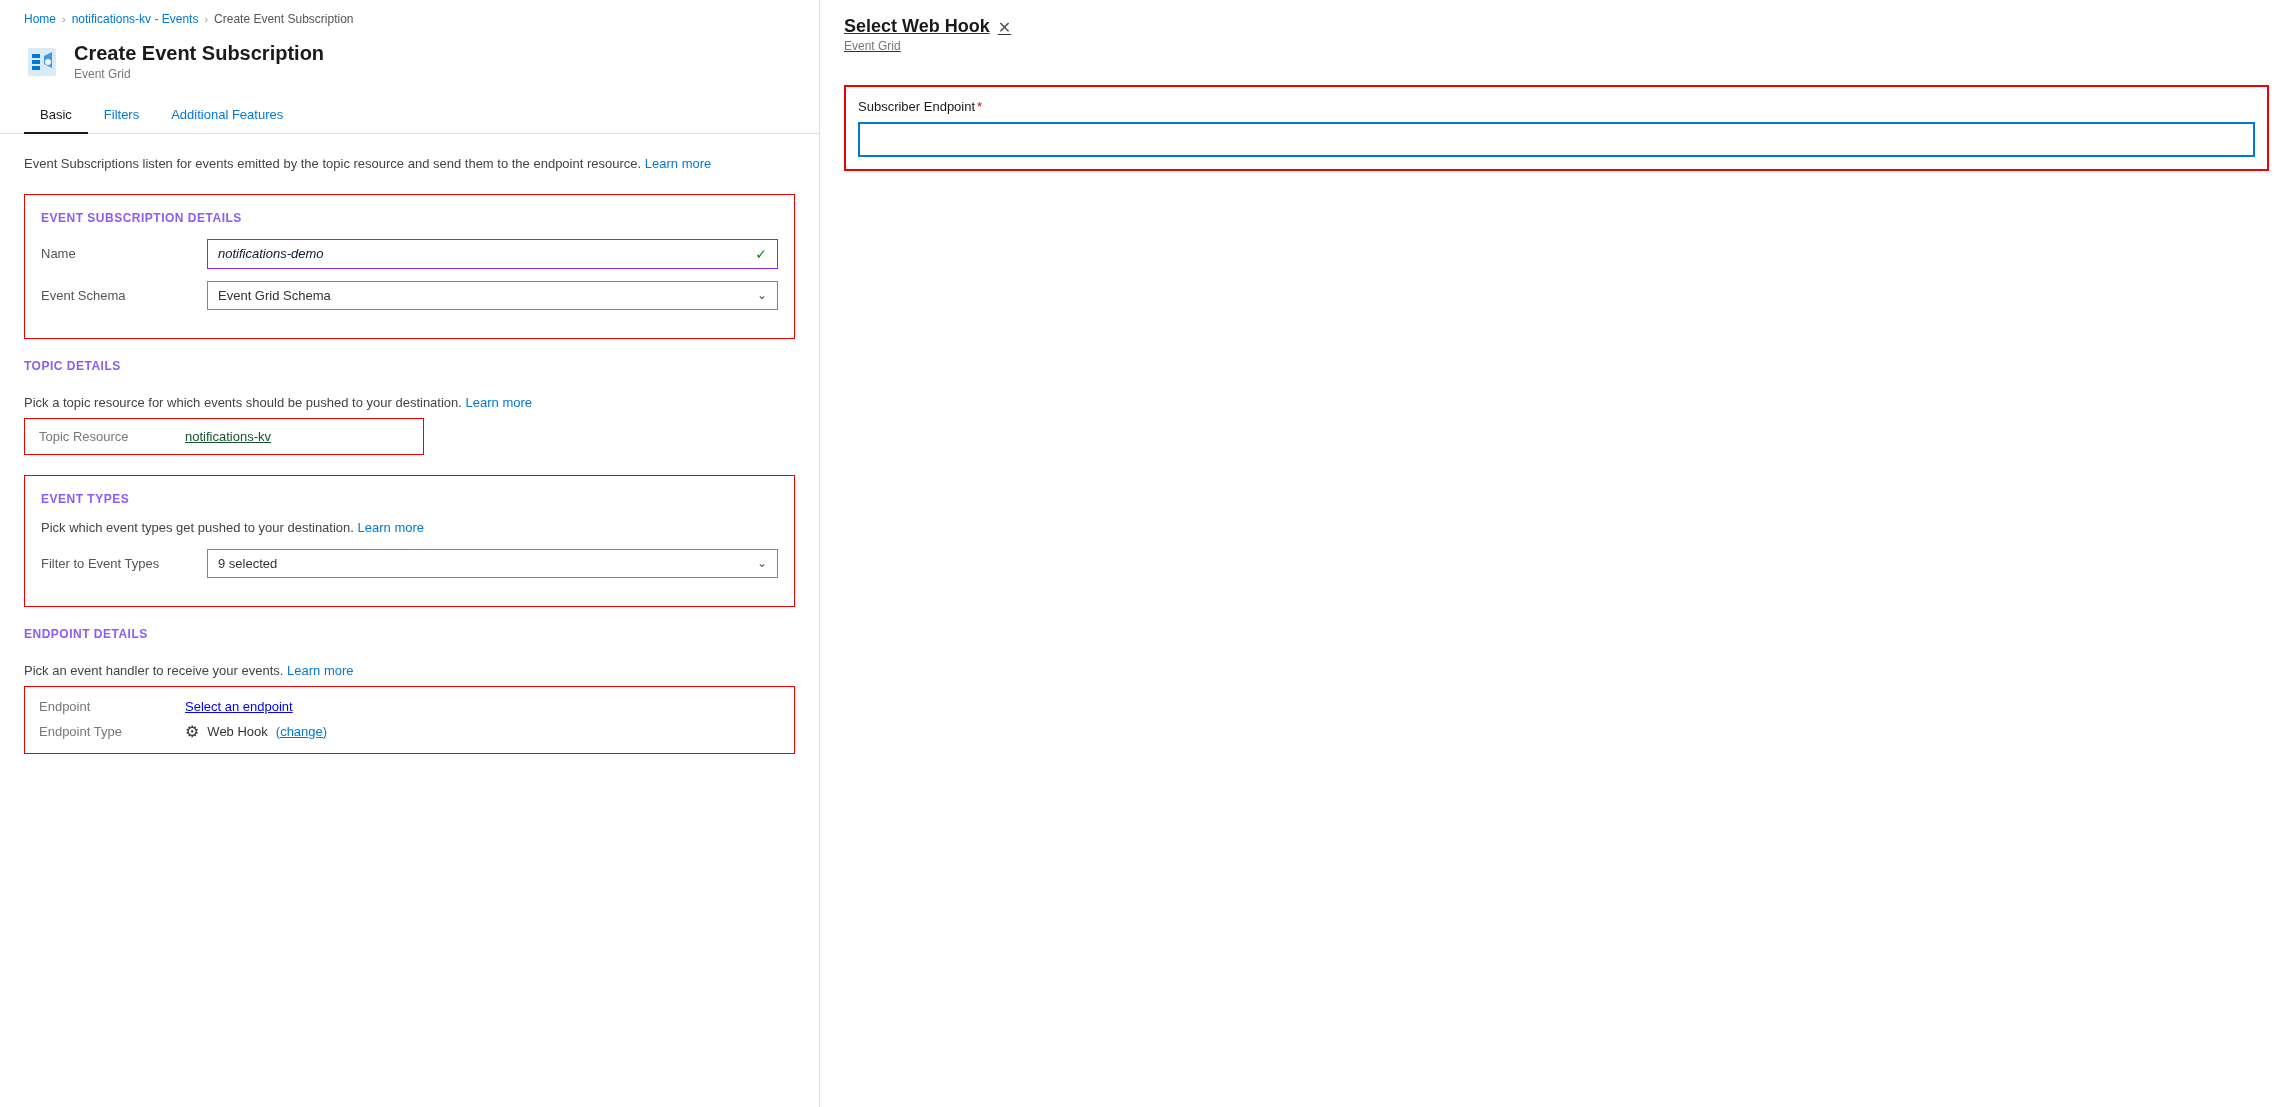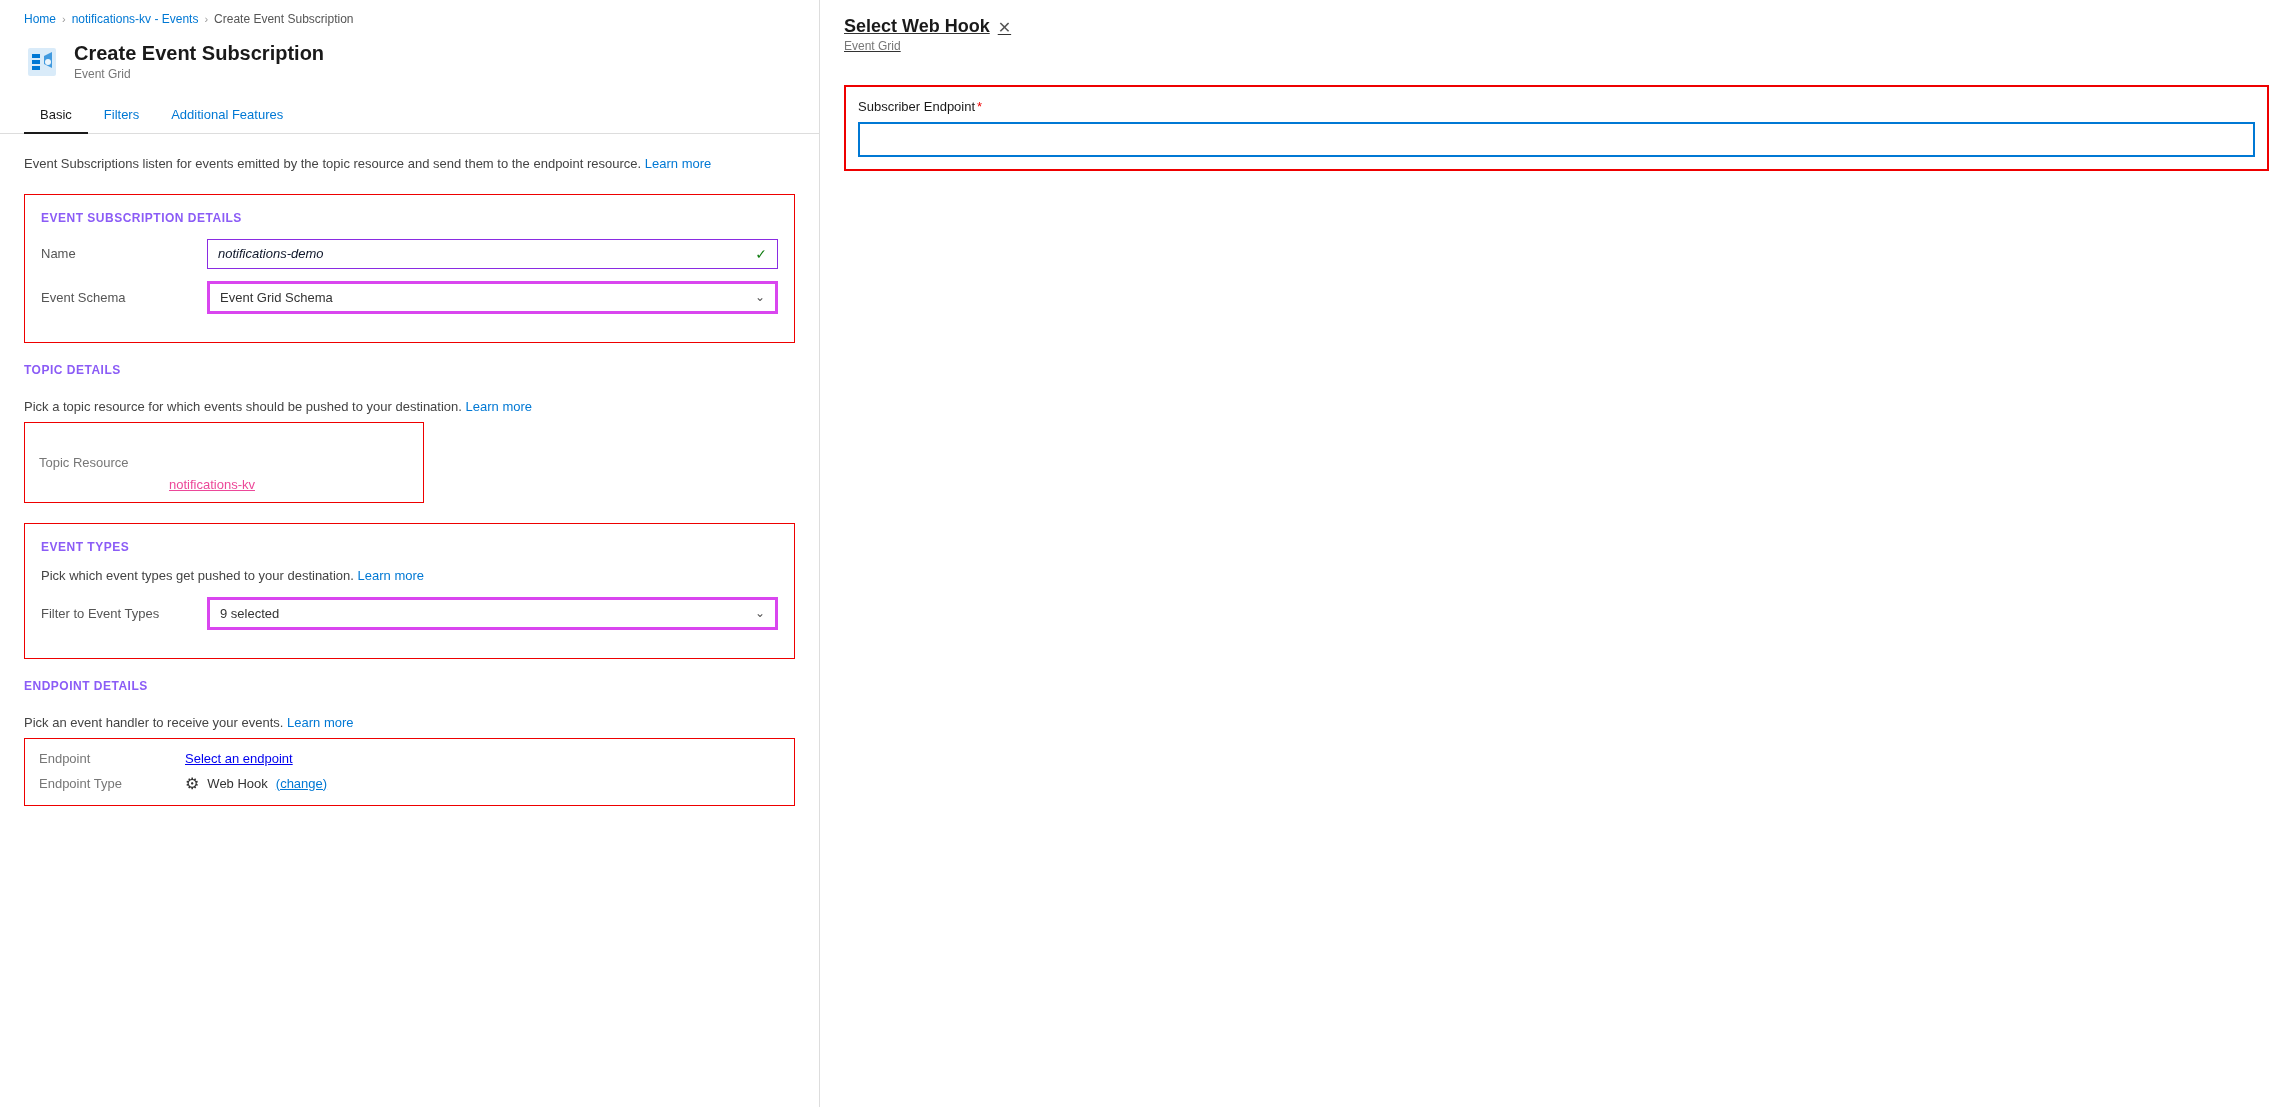--- a/index.html
+++ b/index.html
@@ -157,21 +157,21 @@
     .check-icon {
       color: #107c10;
       font-size: 14px;
     }
 
     
     .dropdown {
       display: flex;
       align-items: center;
       justify-content: space-between;
-      border: 3px solid #d946ef;
+      border: 1px solid #d946ef;
       background: #fff;
       padding: 6px 10px;
       cursor: pointer;
     }
     .dropdown-text {
       font-size: 13px;
       color: #333;
     }
     .dropdown-arrow {
       font-size: 12px;
@@ -188,32 +188,32 @@
       font-size: 13px;
       color: #444;
     }
     .topic-desc a { color: #0078d4; text-decoration: none; }
 
     .topic-resource-box {
       border: 1px solid #e00;
       padding: 10px 14px;
       display: flex;
       align-items: center;
+      gap: 16px;
       width: fit-content;
       min-width: 400px;
     }
     .topic-resource-label {
       font-size: 13px;
       color: #777;
       min-width: 130px;
     }
     .topic-resource-value {
-      color: #ec4899;
-      font-size: 13px;
-      margin-top: 44px;
+      color: #14532d;
+      font-size: 13px;
     }
 
     
     .event-types-section {
       display: flex;
       flex-direction: column;
       gap: 0;
     }
 
     

